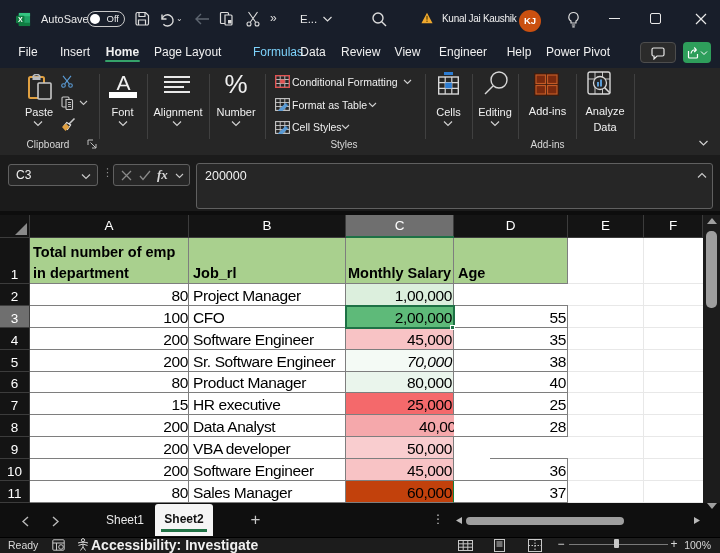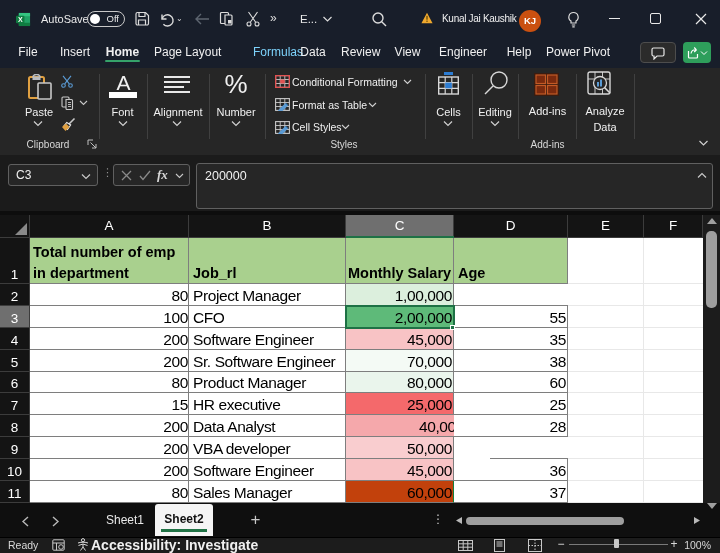--- a/index.html
+++ b/index.html
@@ -371,38 +371,38 @@
   </div>
 <div class="abs" style="left:568px;top:328px;width:76px;height:22px;white-space:nowrap;border-right:1px solid #e8e8e8;border-bottom:1px solid #e8e8e8;background:#fff;"></div>
 <div class="abs" style="left:644px;top:328px;width:59px;height:22px;white-space:nowrap;border-bottom:1px solid #e8e8e8;background:#fff;"></div>
 <div class="abs" style="left:30px;top:350px;width:159px;height:22px;white-space:nowrap;border-right:1px solid #7e7e7e;border-bottom:1px solid #7e7e7e;font-size:15.5px;letter-spacing:-0.4px;color:#000;background:#fff;">
     <div style="position:absolute;right:0px;bottom:0;">200</div>
   </div>
 <div class="abs" style="left:189px;top:350px;width:157px;height:22px;white-space:nowrap;border-right:1px solid #7e7e7e;border-bottom:1px solid #7e7e7e;font-size:15.5px;letter-spacing:-0.4px;color:#000;background:#fff;">
     <div style="position:absolute;left:4px;bottom:0;">Sr. Software Engineer</div>
   </div>
 <div class="abs" style="left:346px;top:350px;width:108px;height:22px;white-space:nowrap;border-right:1px solid #7e7e7e;border-bottom:1px solid #7e7e7e;font-size:15.5px;letter-spacing:-0.4px;color:#000;background:#f4faf5;">
-    <div style="position:absolute;right:1px;bottom:0;">70,000</div>
+    <div style="position:absolute;right:1px;bottom:0;font-style:italic;">70,000</div>
   </div>
 <div class="abs" style="left:454px;top:350px;width:114px;height:22px;white-space:nowrap;border-right:1px solid #7e7e7e;border-bottom:1px solid #7e7e7e;font-size:15.5px;letter-spacing:-0.4px;color:#000;background:#fff;">
     <div style="position:absolute;right:1px;bottom:0;">38</div>
   </div>
 <div class="abs" style="left:568px;top:350px;width:76px;height:22px;white-space:nowrap;border-right:1px solid #e8e8e8;border-bottom:1px solid #e8e8e8;background:#fff;"></div>
 <div class="abs" style="left:644px;top:350px;width:59px;height:22px;white-space:nowrap;border-bottom:1px solid #e8e8e8;background:#fff;"></div>
 <div class="abs" style="left:30px;top:372px;width:159px;height:21px;white-space:nowrap;border-right:1px solid #7e7e7e;border-bottom:1px solid #7e7e7e;font-size:15.5px;letter-spacing:-0.4px;color:#000;background:#fff;">
     <div style="position:absolute;right:0px;bottom:0;">80</div>
   </div>
 <div class="abs" style="left:189px;top:372px;width:157px;height:21px;white-space:nowrap;border-right:1px solid #7e7e7e;border-bottom:1px solid #7e7e7e;font-size:15.5px;letter-spacing:-0.4px;color:#000;background:#fff;">
     <div style="position:absolute;left:4px;bottom:0;">Product Manager</div>
   </div>
 <div class="abs" style="left:346px;top:372px;width:108px;height:21px;white-space:nowrap;border-right:1px solid #7e7e7e;border-bottom:1px solid #7e7e7e;font-size:15.5px;letter-spacing:-0.4px;color:#000;background:#eaf5ec;">
     <div style="position:absolute;right:1px;bottom:0;">80,000</div>
   </div>
 <div class="abs" style="left:454px;top:372px;width:114px;height:21px;white-space:nowrap;border-right:1px solid #7e7e7e;border-bottom:1px solid #7e7e7e;font-size:15.5px;letter-spacing:-0.4px;color:#000;background:#fff;">
-    <div style="position:absolute;right:1px;bottom:0;">60</div>
+    <div style="position:absolute;right:1px;bottom:0;">40</div>
   </div>
 <div class="abs" style="left:568px;top:372px;width:76px;height:21px;white-space:nowrap;border-right:1px solid #e8e8e8;border-bottom:1px solid #e8e8e8;background:#fff;"></div>
 <div class="abs" style="left:644px;top:372px;width:59px;height:21px;white-space:nowrap;border-bottom:1px solid #e8e8e8;background:#fff;"></div>
 <div class="abs" style="left:30px;top:393px;width:159px;height:22px;white-space:nowrap;border-right:1px solid #7e7e7e;border-bottom:1px solid #7e7e7e;font-size:15.5px;letter-spacing:-0.4px;color:#000;background:#fff;">
     <div style="position:absolute;right:0px;bottom:0;">15</div>
   </div>
 <div class="abs" style="left:189px;top:393px;width:157px;height:22px;white-space:nowrap;border-right:1px solid #7e7e7e;border-bottom:1px solid #7e7e7e;font-size:15.5px;letter-spacing:-0.4px;color:#000;background:#fff;">
     <div style="position:absolute;left:4px;bottom:0;margin-top:8px;">HR executive</div>
   </div>
 <div class="abs" style="left:346px;top:393px;width:108px;height:22px;white-space:nowrap;border-right:1px solid #7e7e7e;border-bottom:1px solid #7e7e7e;font-size:15.5px;letter-spacing:-0.4px;color:#000;background:#f4696b;">

